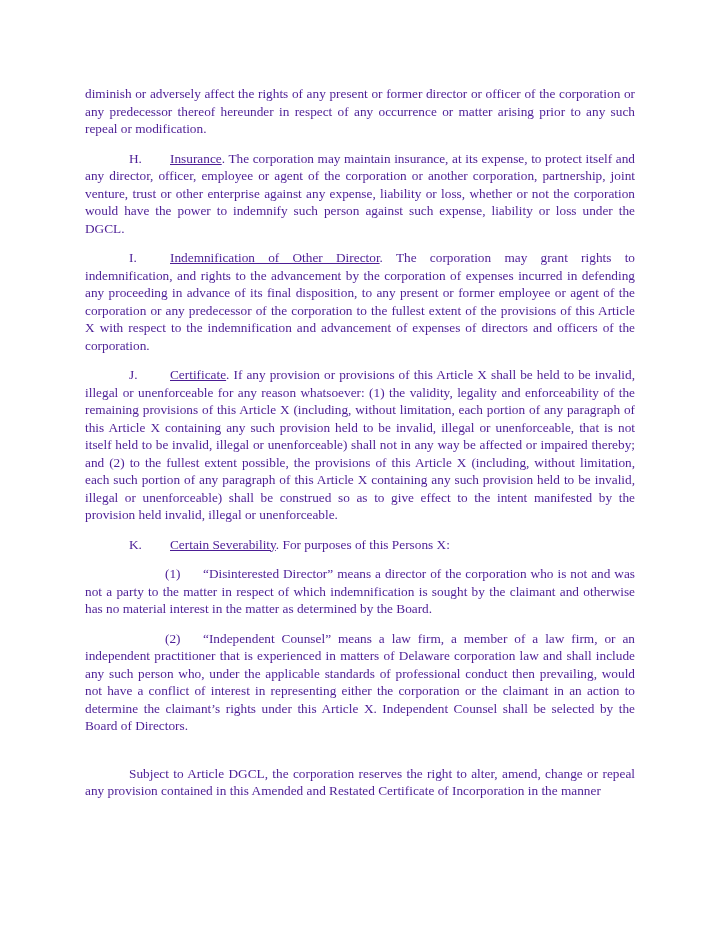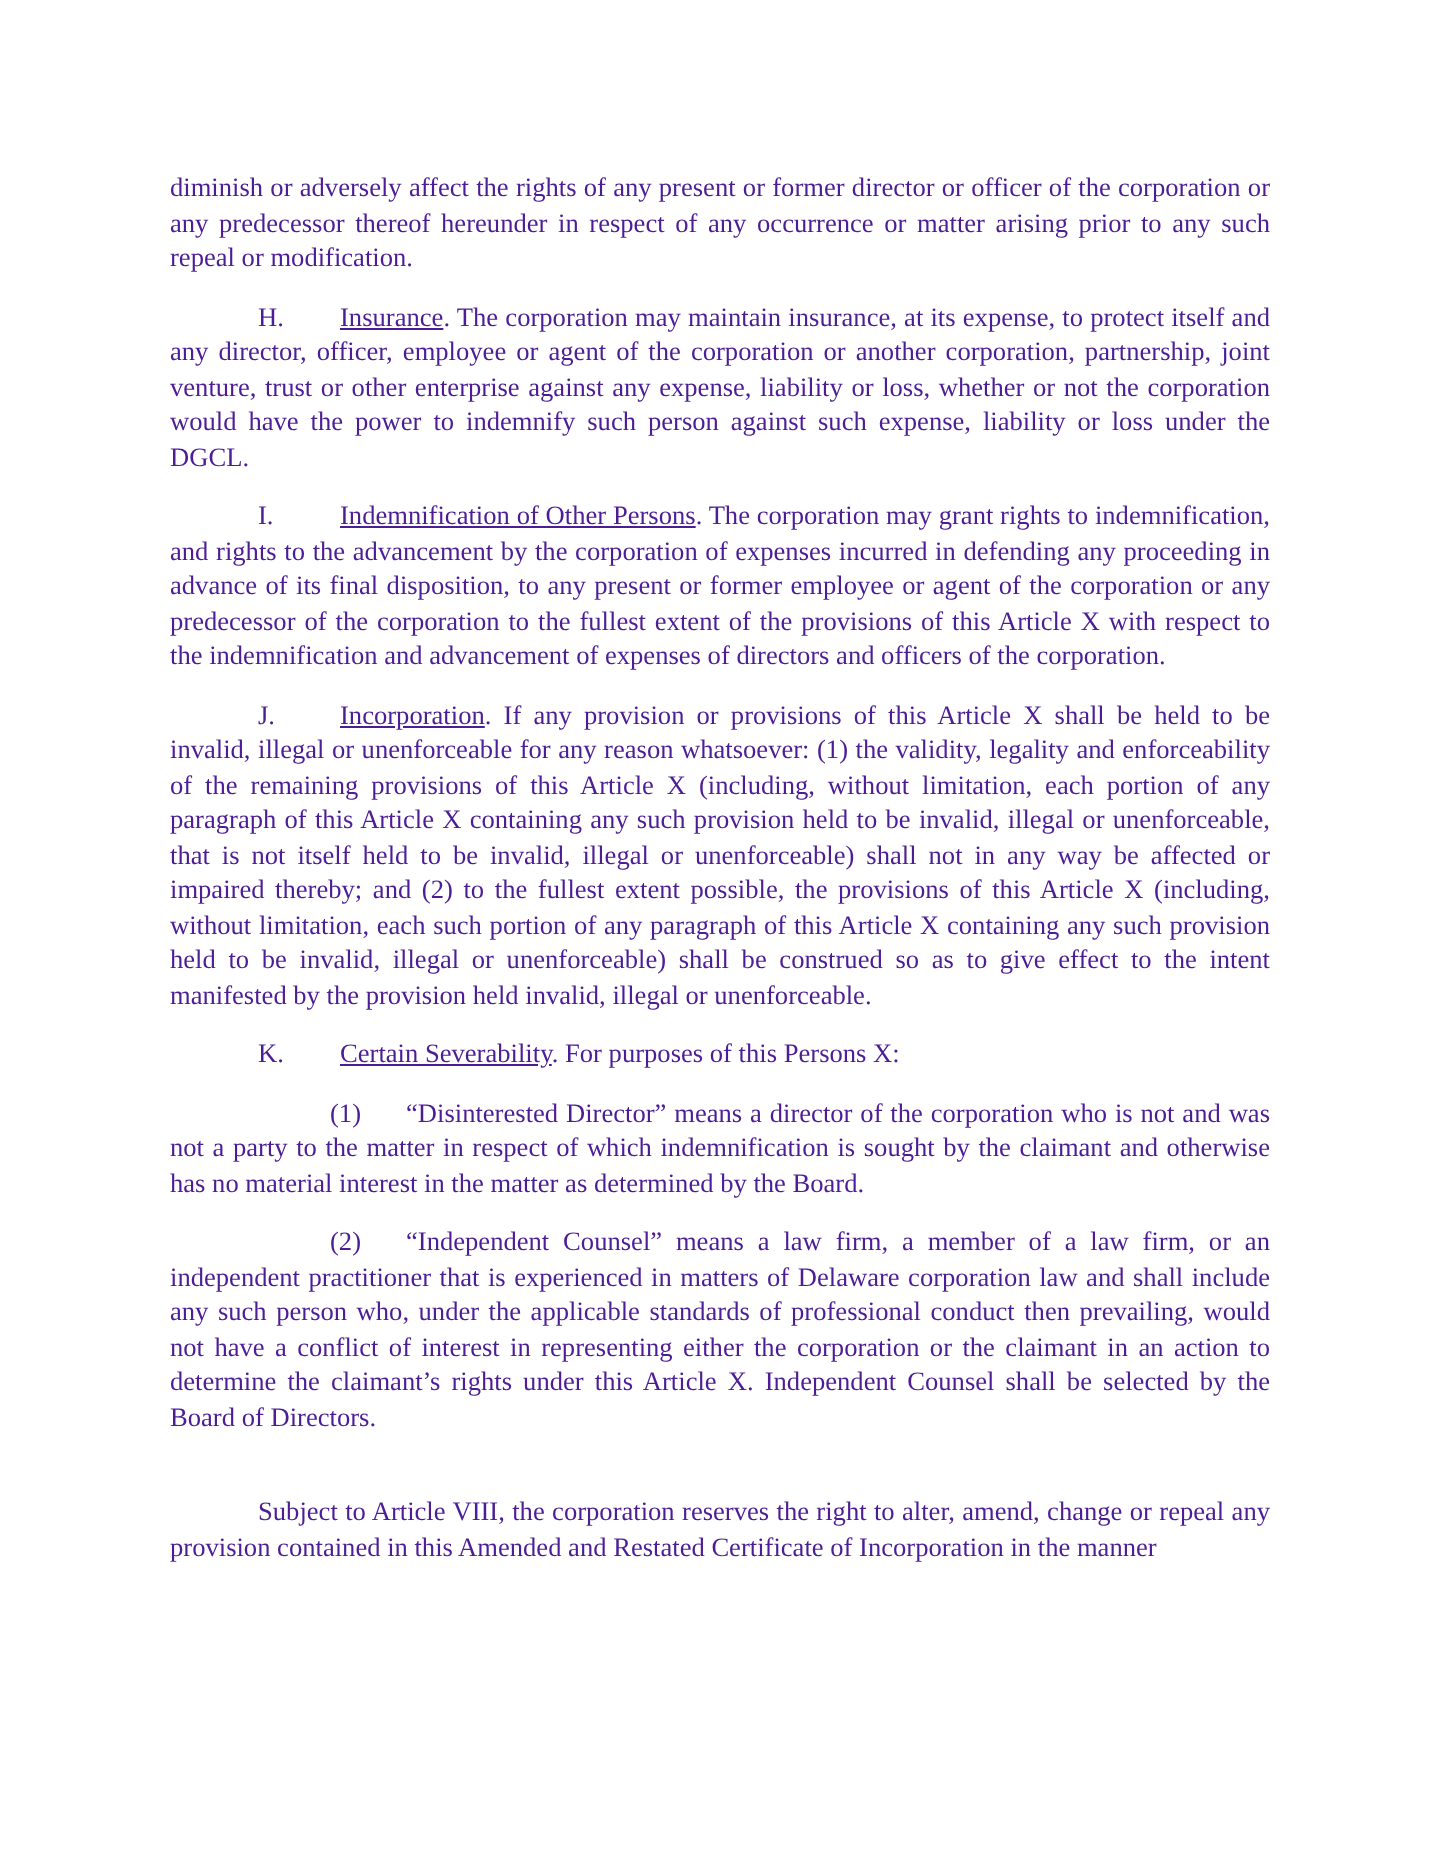--- a/index.html
+++ b/index.html
@@ -60,31 +60,31 @@
 </head>
 <body>
 
 <div class="page">
 
   <p class="para">diminish or adversely affect the rights of any present or former director or officer of the corporation or any predecessor thereof hereunder in respect of any occurrence or matter arising prior to any such repeal or modification.</p>
 
   <p class="para indent-section"><span class="sec-label">H.</span><span class="sec-title">Insurance</span><span>.</span>
     <span>The corporation may maintain insurance, at its expense, to protect itself and any director, officer, employee or agent of the corporation or another corporation, partnership, joint venture, trust or other enterprise against any expense, liability or loss, whether or not the corporation would have the power to indemnify such person against such expense, liability or loss under the DGCL.</span></p>
 
-  <p class="para indent-section"><span class="sec-label">I.</span><span class="sec-title">Indemnification of Other Persons</span><span>.</span>
+  <p class="para indent-section"><span class="sec-label">I.</span><span class="sec-title">Indemnification of Other Director</span><span>.</span>
     <span>The corporation may grant rights to indemnification, and rights to the advancement by the corporation of expenses incurred in defending any proceeding in advance of its final disposition, to any present or former employee or agent of the corporation or any predecessor of the corporation to the fullest extent of the provisions of this Article X with respect to the indemnification and advancement of expenses of directors and officers of the corporation.</span></p>
 
-  <p class="para indent-section"><span class="sec-label">J.</span><span class="sec-title">Incorporation</span><span>.</span>
+  <p class="para indent-section"><span class="sec-label">J.</span><span class="sec-title">Certificate</span><span>.</span>
     <span>If any provision or provisions of this Article X shall be held to be invalid, illegal or unenforceable for any reason whatsoever: (1) the validity, legality and enforceability of the remaining provisions of this Article X (including, without limitation, each portion of any paragraph of this Article X containing any such provision held to be invalid, illegal or unenforceable, that is not itself held to be invalid, illegal or unenforceable) shall not in any way be affected or impaired thereby; and (2) to the fullest extent possible, the provisions of this Article X (including, without limitation, each such portion of any paragraph of this Article X containing any such provision held to be invalid, illegal or unenforceable) shall be construed so as to give effect to the intent manifested by the provision held invalid, illegal or unenforceable.</span></p>
 
   <p class="para indent-section"><span class="sec-label">K.</span><span class="sec-title">Certain Severability</span><span>.</span>
     <span>For purposes of this Persons X:</span></p>
 
   <p class="para indent-def"><span class="def-label">(1)</span><span>“Disinterested Director” means a director of the corporation who is not and was not a party to the matter in respect of which indemnification is sought by the claimant and otherwise has no material interest in the matter as determined by the Board.</span></p>
 
   <p class="para indent-def"><span class="def-label">(2)</span><span>“Independent Counsel” means a law firm, a member of a law firm, or an independent practitioner that is experienced in matters of Delaware corporation law and shall include any such person who, under the applicable standards of professional conduct then prevailing, would not have a conflict of interest in representing either the corporation or the claimant in an action to determine the claimant’s rights under this Article X. Independent Counsel shall be selected by the Board of Directors.</span></p>
 
   <div class="article-heading">
   </div>
 
-  <p class="para indent-section">Subject to Article VIII, the corporation reserves the right to alter, amend, change or repeal any provision contained in this Amended and Restated Certificate of Incorporation in the manner</p>
+  <p class="para indent-section">Subject to Article DGCL, the corporation reserves the right to alter, amend, change or repeal any provision contained in this Amended and Restated Certificate of Incorporation in the manner</p>
 
 </div>
 
 </body></html>

